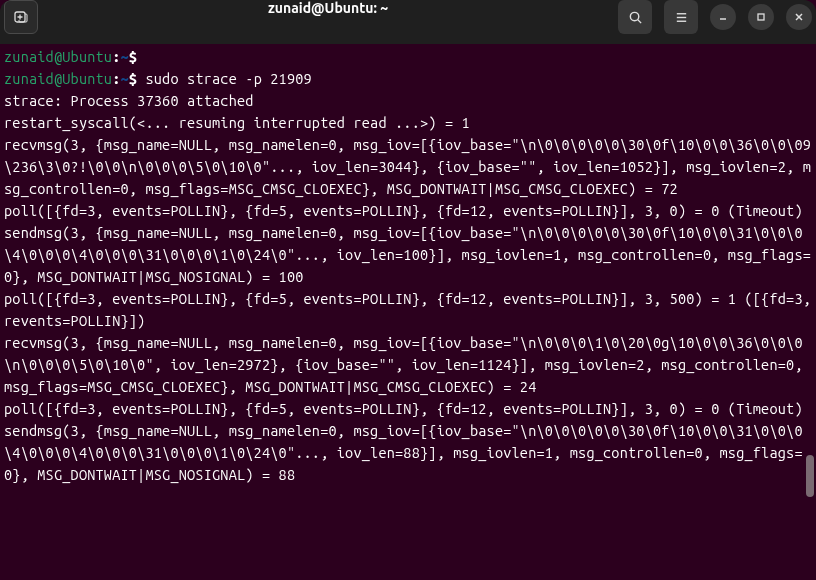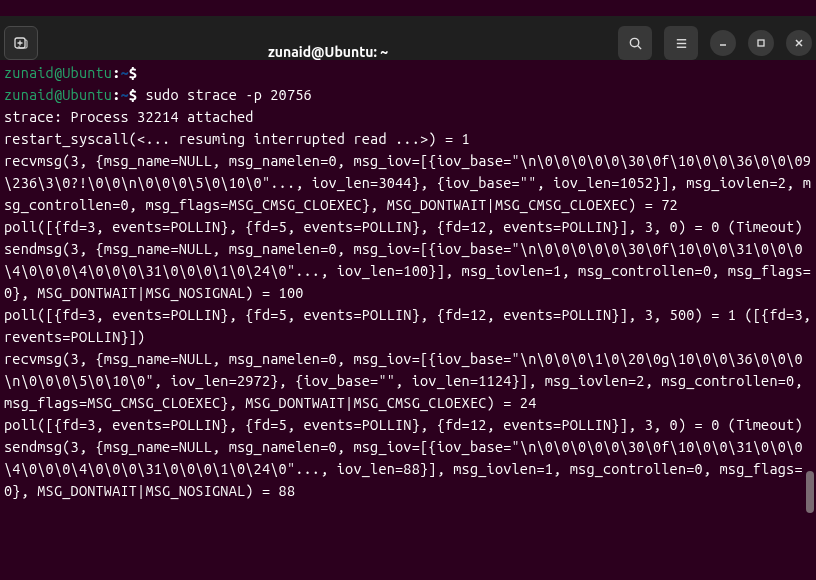--- a/index.html
+++ b/index.html
@@ -8,24 +8,23 @@
       height: 580px;
       background: #2c001e;
       font-family: 'Ubuntu Mono', 'DejaVu Sans Mono', monospace;
       overflow: hidden;
       border-radius: 12px;
     }
     .titlebar {
       height: 44px;
       background: #1f1f1f;
       display: flex;
-      align-items: flex-end;
+      align-items: flex-start;
       padding: 0 4px;
       gap: 8px;
-      margin-top: 16px;
     }
     .tab-btn {
       width: 34px;
       height: 34px;
       border: 1px solid #4a4a4a;
       border-radius: 6px;
       background: #2a2a2a;
       display: flex;
       align-items: center;
       justify-content: center;
@@ -130,22 +129,22 @@
     <div class="circle-btn">
       <svg class="icon-svg" width="12" height="12" viewBox="0 0 12 12">
         <line x1="3" y1="3" x2="9" y2="9" stroke="#ddd" stroke-width="1.5"></line>
         <line x1="9" y1="3" x2="3" y2="9" stroke="#ddd" stroke-width="1.5"></line>
       </svg>
     </div>
   </div>
 </div>
 
 <div class="terminal"><span><span class="prompt-user">zunaid@Ubuntu</span><span class="prompt-colon">:</span><span class="prompt-path">~</span><span class="prompt-colon">$</span> <span></span></span>
-<span><span class="prompt-user">zunaid@Ubuntu</span><span class="prompt-colon">:</span><span class="prompt-path">~</span><span class="prompt-colon">$</span> <span>sudo strace -p 20756</span></span>
-<span>strace: Process 32214 attached</span>
+<span><span class="prompt-user">zunaid@Ubuntu</span><span class="prompt-colon">:</span><span class="prompt-path">~</span><span class="prompt-colon">$</span> <span>sudo strace -p 21909</span></span>
+<span>strace: Process 37360 attached</span>
 <span>restart_syscall(&lt;... resuming interrupted read ...&gt;) = 1</span>
 <span>recvmsg(3, {msg_name=NULL, msg_namelen=0, msg_iov=[{iov_base="\n\0\0\0\0\0\30\0f\10\0\0\36\0\0\09\236\3\0?!\0\0\n\0\0\0\5\0\10\0"..., iov_len=3044}, {iov_base="", iov_len=1052}], msg_iovlen=2, msg_controllen=0, msg_flags=MSG_CMSG_CLOEXEC}, MSG_DONTWAIT|MSG_CMSG_CLOEXEC) = 72</span>
 <span>poll([{fd=3, events=POLLIN}, {fd=5, events=POLLIN}, {fd=12, events=POLLIN}], 3, 0) = 0 (Timeout)</span>
 <span>sendmsg(3, {msg_name=NULL, msg_namelen=0, msg_iov=[{iov_base="\n\0\0\0\0\0\30\0f\10\0\0\31\0\0\0\4\0\0\0\4\0\0\0\31\0\0\0\1\0\24\0"..., iov_len=100}], msg_iovlen=1, msg_controllen=0, msg_flags=0}, MSG_DONTWAIT|MSG_NOSIGNAL) = 100</span>
 <span>poll([{fd=3, events=POLLIN}, {fd=5, events=POLLIN}, {fd=12, events=POLLIN}], 3, 500) = 1 ([{fd=3, revents=POLLIN}])</span>
 <span>recvmsg(3, {msg_name=NULL, msg_namelen=0, msg_iov=[{iov_base="\n\0\0\0\1\0\20\0g\10\0\0\36\0\0\0\n\0\0\0\5\0\10\0", iov_len=2972}, {iov_base="", iov_len=1124}], msg_iovlen=2, msg_controllen=0, msg_flags=MSG_CMSG_CLOEXEC}, MSG_DONTWAIT|MSG_CMSG_CLOEXEC) = 24</span>
 <span>poll([{fd=3, events=POLLIN}, {fd=5, events=POLLIN}, {fd=12, events=POLLIN}], 3, 0) = 0 (Timeout)</span>
 <span>sendmsg(3, {msg_name=NULL, msg_namelen=0, msg_iov=[{iov_base="\n\0\0\0\0\0\30\0f\10\0\0\31\0\0\0\4\0\0\0\4\0\0\0\31\0\0\0\1\0\24\0"..., iov_len=88}], msg_iovlen=1, msg_controllen=0, msg_flags=0}, MSG_DONTWAIT|MSG_NOSIGNAL) = 88</span>
 <div class="scrollbar"></div>
 </div>

